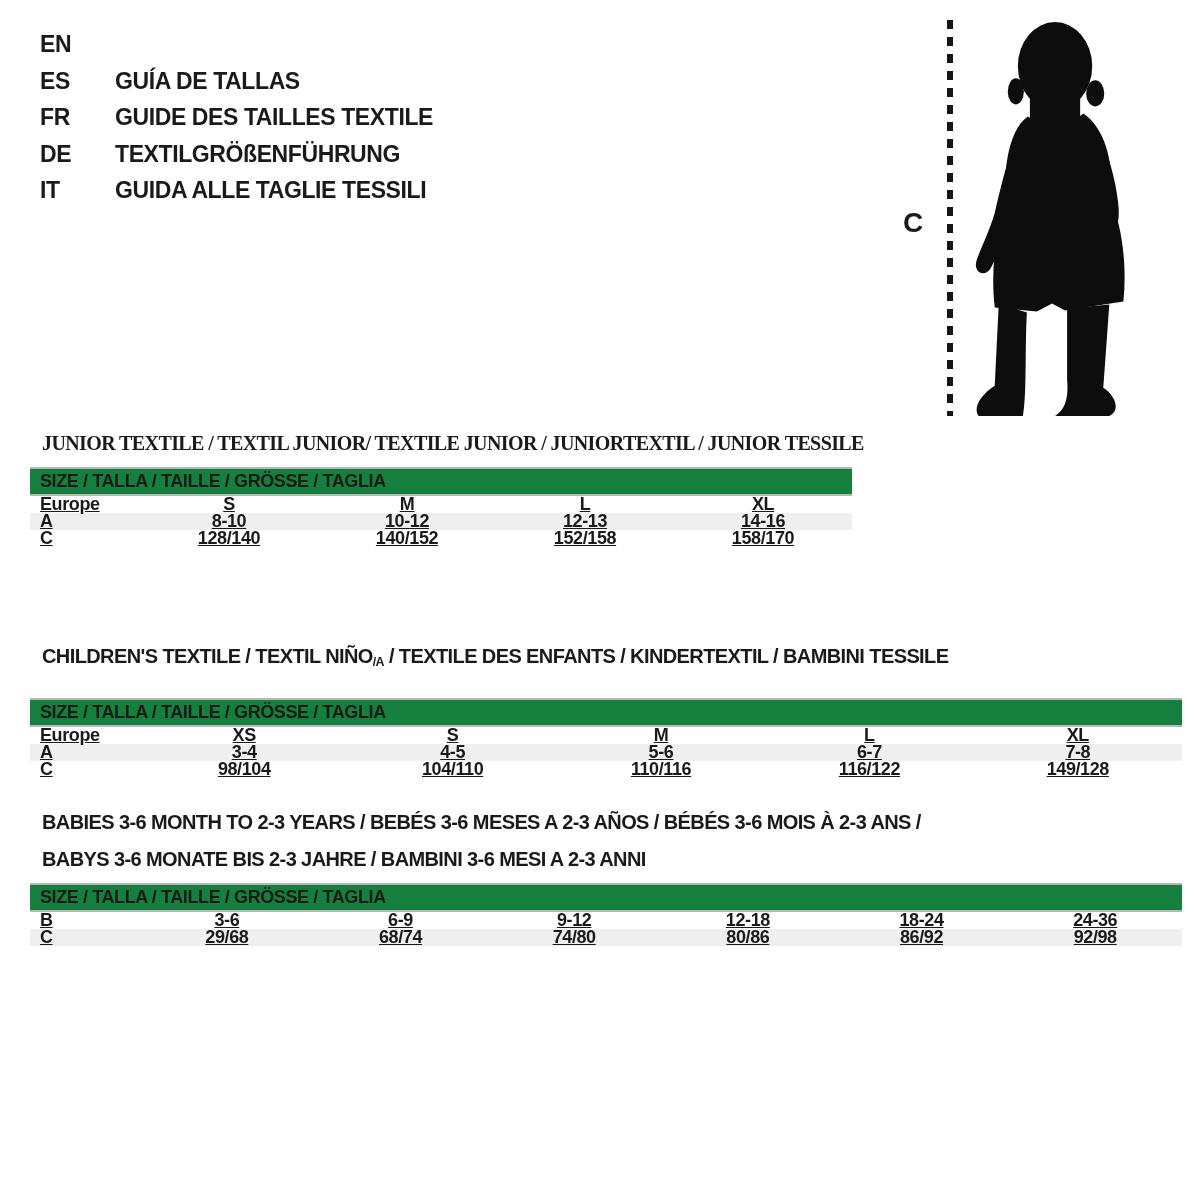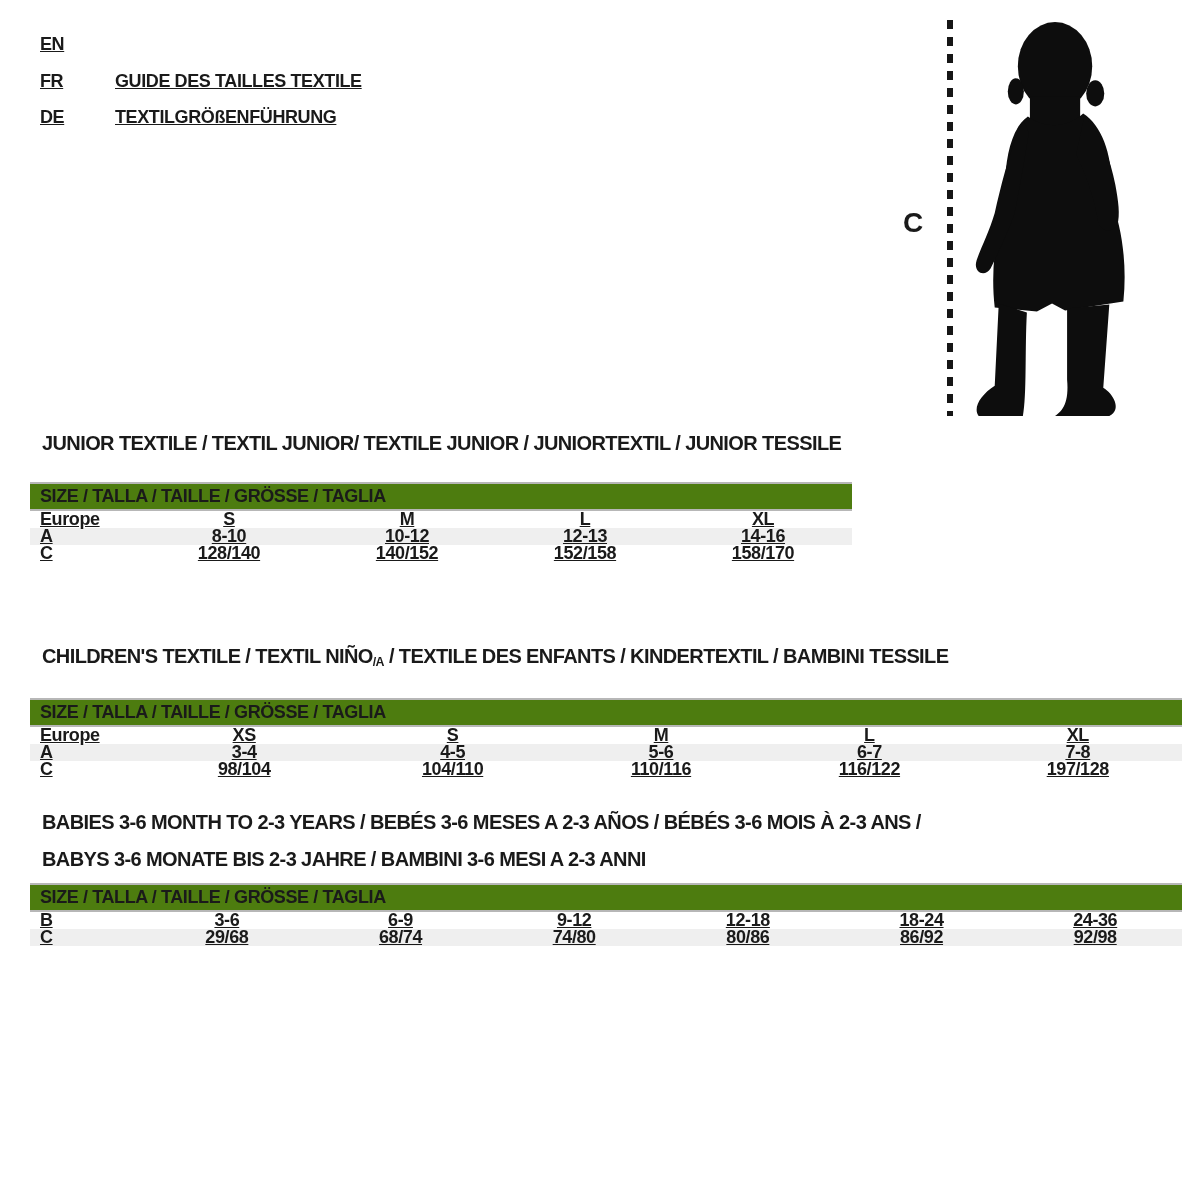--- a/index.html
+++ b/index.html
@@ -12,21 +12,21 @@
     position:relative;
     width:1200px; height:1200px;
     background:#ffffff;
     overflow:hidden;
     font-weight:700;
     letter-spacing:-0.4px;
   }
 
   
   .lang-block { position:absolute; top:26px; left:40px; }
-  .lang-row { display:flex; line-height:36.5px; font-size:18px;text-decoration:underline; }
+  .lang-row { display:flex; line-height:36.5px; font-size:23px; }
   .lang-code { width:75px; }
   .lang-title { white-space:nowrap; }
 
   
   .measure-line {
     position:absolute; left:947px; top:20px; width:6px; height:396px;
     background:repeating-linear-gradient(to bottom, #161616 0 9px, transparent 9px 17px);
   }
   .measure-label {
     position:absolute; left:903px; top:208px;
@@ -37,30 +37,30 @@
 
   
   .sec { position:absolute; left:30px; }
   .sec1 { top:431px; width:822px; }
   .sec2 { top:644px; width:1152px; }
   .sec3 { top:804px; width:1152px; }
   .sec h2 {
     margin:0 0 0 12px; font-size:20px; line-height:24px;
     font-weight:700; white-space:nowrap; letter-spacing:-0.6px;
   }
-  .sec1 h2 { margin-bottom:27px; }
+  .sec1 h2 { margin-bottom:12px;font-family:Liberation Serif, serif; }
   .sec2 h2 { margin-bottom:27px; }
   .sec3 .h2block { margin:0 0 5px 12px; font-size:20px; line-height:37px; white-space:nowrap; letter-spacing:-0.6px; }
   .sub-a { font-size:0.62em; position:relative; top:0.22em; }
 
   
   .size-table { width:100%; }
   .st-header {
     box-sizing:border-box; height:29px;
-    background:#4d7c0f;
+    background:#15803d;
     border-top:2px solid #b7b7b7; border-bottom:2px solid #b7b7b7;
     display:flex; align-items:center;
     padding-left:10px; font-size:18px; letter-spacing:-0.4px;
   }
   .st-row { display:flex; align-items:center; height:17px; font-size:18px;text-decoration:underline; }
   .st-row:nth-child(3) { background:#efefef; }
   .st-label { width:110px; box-sizing:border-box; padding-left:10px; }
   .st-cell { flex:1; text-align:center; }
 
   
@@ -70,26 +70,34 @@
 </head>
 <body>
 
 <div class="canvas">
 
   <div class="lang-block">
     <div class="lang-row">
       <span class="lang-code">EN</span>
     </div>
     <div class="lang-row">
+      <span class="lang-code">ES</span>
+      <span class="lang-title">GUÍA DE TALLAS</span>
+    </div>
+    <div class="lang-row">
       <span class="lang-code">FR</span>
       <span class="lang-title">GUIDE DES TAILLES TEXTILE</span>
     </div>
     <div class="lang-row">
       <span class="lang-code">DE</span>
       <span class="lang-title">TEXTILGRÖßENFÜHRUNG</span>
+    </div>
+    <div class="lang-row">
+      <span class="lang-code">IT</span>
+      <span class="lang-title">GUIDA ALLE TAGLIE TESSILI</span>
     </div>
   </div>
 
   <div class="measure-line"></div>
   <div class="measure-label">C</div>
   <svg class="toddler" viewBox="0 0 170 400" aria-hidden="true">
     <ellipse cx="91" cy="50" rx="37" ry="44"></ellipse>
     <ellipse cx="52" cy="75" rx="8" ry="13"></ellipse>
     <ellipse cx="131" cy="77" rx="9" ry="13"></ellipse>
     <rect x="66" y="80" width="50" height="35"></rect>
@@ -147,21 +155,21 @@
         <span class="st-cell">5-6</span>
         <span class="st-cell">6-7</span>
         <span class="st-cell">7-8</span>
       </div>
       <div class="st-row">
         <span class="st-label">C</span>
         <span class="st-cell">98/104</span>
         <span class="st-cell">104/110</span>
         <span class="st-cell">110/116</span>
         <span class="st-cell">116/122</span>
-        <span class="st-cell">197/128</span>
+        <span class="st-cell">149/128</span>
       </div>
     </div>
   </section>
 
   <section class="sec sec3">
     <div class="h2block">
       <div>BABIES 3-6 MONTH TO 2-3 YEARS / BEBÉS 3-6 MESES A 2-3 AÑOS / BÉBÉS 3-6 MOIS À 2-3 ANS /</div>
       <div>BABYS 3-6 MONATE BIS 2-3 JAHRE / BAMBINI 3-6 MESI A 2-3 ANNI</div>
     </div>
     <div class="size-table">

